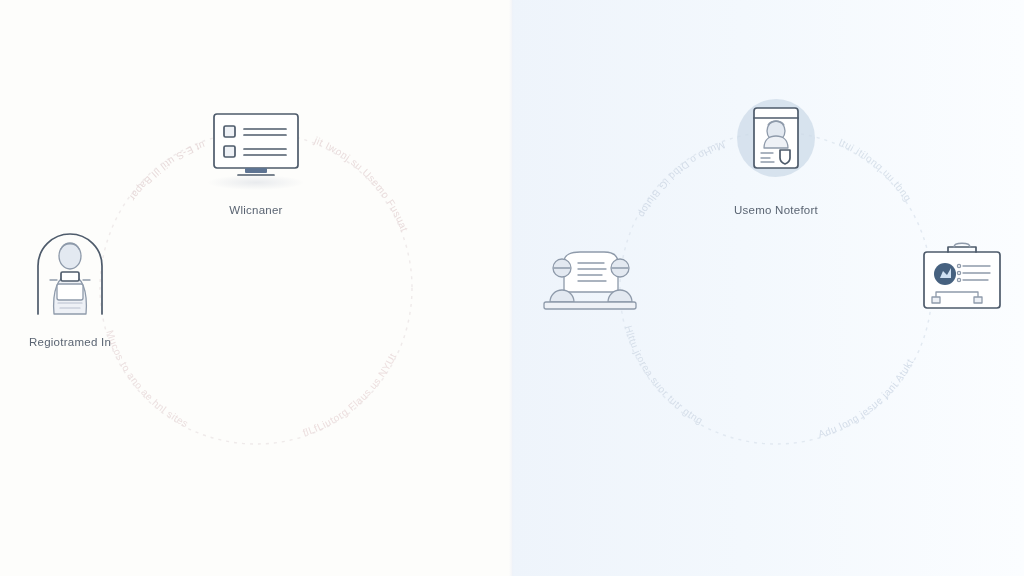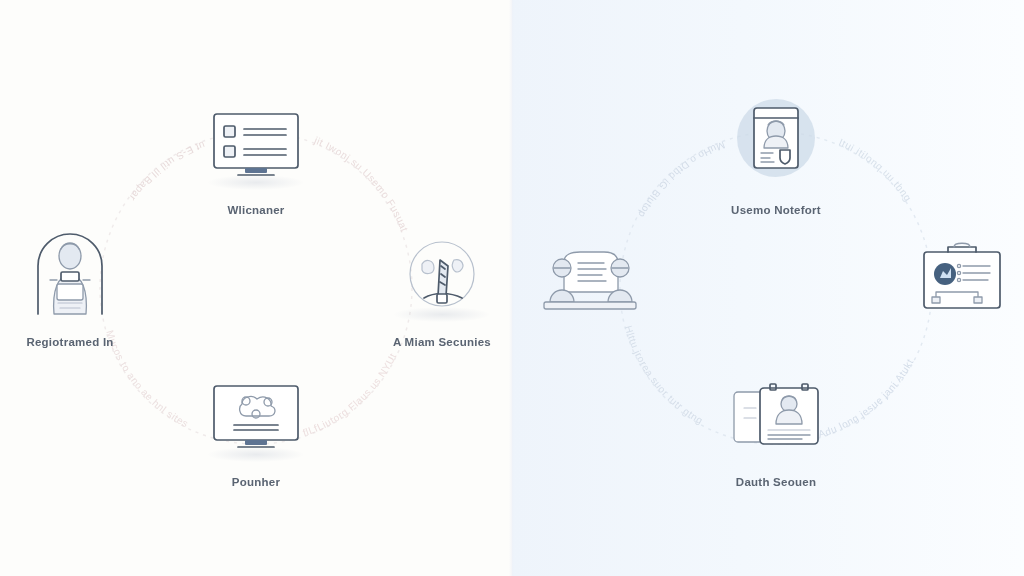--- a/index.html
+++ b/index.html
@@ -19,21 +19,21 @@
 
   
   .cluster{position:absolute;width:380px;height:380px;}
   .cluster-left{left:66px;top:98px;}
   .cluster-right{left:586px;top:98px;}
 
   .ring{position:absolute;inset:0;}
   .ring svg{width:100%;height:100%;overflow:visible;}
 
   
-  .node{position:absolute;width:164px;margin-left:-82px;text-align:center;font-weight:bold;}
+  .node{position:absolute;width:164px;margin-left:-82px;text-align:center;}
   .node .art{height:86px;display:flex;align-items:flex-end;justify-content:center;position:relative;}
   .node .shadow{position:absolute;bottom:-6px;left:50%;transform:translateX(-50%);
                 width:96px;height:15px;border-radius:50%;
                 background:radial-gradient(ellipse at center,rgba(160,170,190,.22) 0%,rgba(160,170,190,0) 72%);}
   .node .label{margin-top:20px;font-size:11.5px;color:#5a6472;letter-spacing:.25px;line-height:1.2;}
 
   .n-top{left:50%;top:0px;}
   .n-left{left:4px;top:132px;}
   .n-right{left:376px;top:132px;}
   .n-bottom{left:50%;top:272px;}
@@ -113,55 +113,21 @@
           <rect class="st-thin fill-white" x="33" y="52" width="26" height="16" rx="2"></rect>
           <line class="st-thin" x1="26" y1="48" x2="33" y2="48"></line>
           <line class="st-thin" x1="59" y1="48" x2="66" y2="48"></line>
           <line class="st-faint" x1="34" y1="71" x2="58" y2="71"></line>
           <line class="st-faint" x1="36" y1="76" x2="56" y2="76"></line>
         </svg>
       </div>
       <div class="label">Regiotramed In</div>
     </div>
 
-    <div class="node n-right">
-      <div class="art">
-        <div class="shadow"></div>
-        <svg class="glyph" width="84" height="80" viewBox="0 0 84 80">
-          <circle class="st-faint" cx="42" cy="38" r="32"></circle>
-          <path class="st-faint fill-pale" d="M22 28 C26 22 34 24 34 32 C34 39 24 39 22 34 Z"></path>
-          <path class="st-faint fill-pale" d="M54 24 C62 22 66 30 60 35 C54 39 50 30 54 24 Z"></path>
-          <path class="st" d="M24 62 C34 56 50 56 62 62"></path>
-          <path class="st fill-pale2" d="M40 24 L48 30 L46 60 L38 60 Z"></path>
-          <line class="st" x1="41" y1="30" x2="45" y2="33"></line>
-          <line class="st" x1="41" y1="38" x2="45" y2="41"></line>
-          <line class="st" x1="40" y1="46" x2="45" y2="49"></line>
-          <rect class="st fill-white" x="37" y="58" width="10" height="9" rx="1.5"></rect>
-        </svg>
-      </div>
-      <div class="label">A Miam Secunies</div>
-    </div>
-
-    <div class="node n-bottom">
-      <div class="art">
-        <div class="shadow"></div>
-        <svg class="glyph" width="96" height="74" viewBox="0 0 96 74">
-          <rect class="st fill-white" x="6" y="4" width="84" height="54" rx="3"></rect>
-          <path class="st-thin" d="M34 22 C34 15 44 12 49 17 C56 12 64 17 63 24 C69 26 68 34 61 34 L38 34 C31 34 30 25 34 22 Z"></path>
-          <circle class="st-thin" cx="38" cy="19" r="4"></circle>
-          <circle class="st-thin" cx="60" cy="20" r="4"></circle>
-          <circle class="st-thin" cx="48" cy="32" r="4"></circle>
-          <line class="st" x1="26" y1="43" x2="70" y2="43"></line>
-          <line class="st" x1="26" y1="48" x2="70" y2="48"></line>
-          <rect fill="#5e7492" x="37" y="58" width="22" height="5" rx="1"></rect>
-          <line class="st" x1="30" y1="65" x2="66" y2="65"></line>
-        </svg>
-      </div>
-      <div class="label">Pounher</div>
-    </div>
+
   </div>
 
   <div class="cluster cluster-right">
 
     <div class="ring">
       <svg viewBox="0 0 380 380">
         <defs>
           <path id="rArcTL" d="M 190 34 A 156 156 0 0 0 34 190"></path>
           <path id="rArcTR" d="M 190 34 A 156 156 0 0 1 346 190"></path>
           <path id="rArcBL" d="M 34 190 A 156 156 0 0 0 190 346"></path>
@@ -236,34 +202,15 @@
           <circle class="st-thin" cx="43" cy="33" r="1.6"></circle>
           <circle class="st-thin" cx="43" cy="40" r="1.6"></circle>
           <path class="st-thin" d="M20 58 L20 52 L62 52 L62 58"></path>
           <rect class="st-thin fill-pale" x="16" y="57" width="8" height="6"></rect>
           <rect class="st-thin fill-pale" x="58" y="57" width="8" height="6"></rect>
         </svg>
       </div>
       <div class="label"></div>
     </div>
 
-    <div class="node n-bottom">
-      <div class="art">
-        <svg class="glyph" width="100" height="78" viewBox="0 0 100 78">
-          <rect class="st-thin fill-white" x="8" y="14" width="54" height="50" rx="4"></rect>
-          <line class="st-faint" x1="18" y1="30" x2="30" y2="30"></line>
-          <line class="st-faint" x1="18" y1="40" x2="30" y2="40"></line>
-          <rect class="st fill-white" x="34" y="10" width="58" height="56" rx="4"></rect>
-          <rect class="st" x="44" y="6" width="6" height="6" rx="1"></rect>
-          <rect class="st" x="76" y="6" width="6" height="6" rx="1"></rect>
-          <ellipse class="st-thin fill-pale2" cx="63" cy="26" rx="8" ry="8"></ellipse>
-          <path class="st-thin" d="M56 22 C58 17 68 17 70 22"></path>
-          <path class="st-thin fill-pale" d="M50 46 C50 36 56 32 63 32 C70 32 76 36 76 46 Z"></path>
-          <line class="st-faint" x1="42" y1="52" x2="84" y2="52"></line>
-          <line class="st-thin" x1="42" y1="57" x2="84" y2="57"></line>
-          <line class="st-thin" x1="42" y1="61" x2="76" y2="61"></line>
-        </svg>
-      </div>
-      <div class="label">Dauth Seouen</div>
-    </div>
   </div>
 
 </div>
 
 </body></html>

